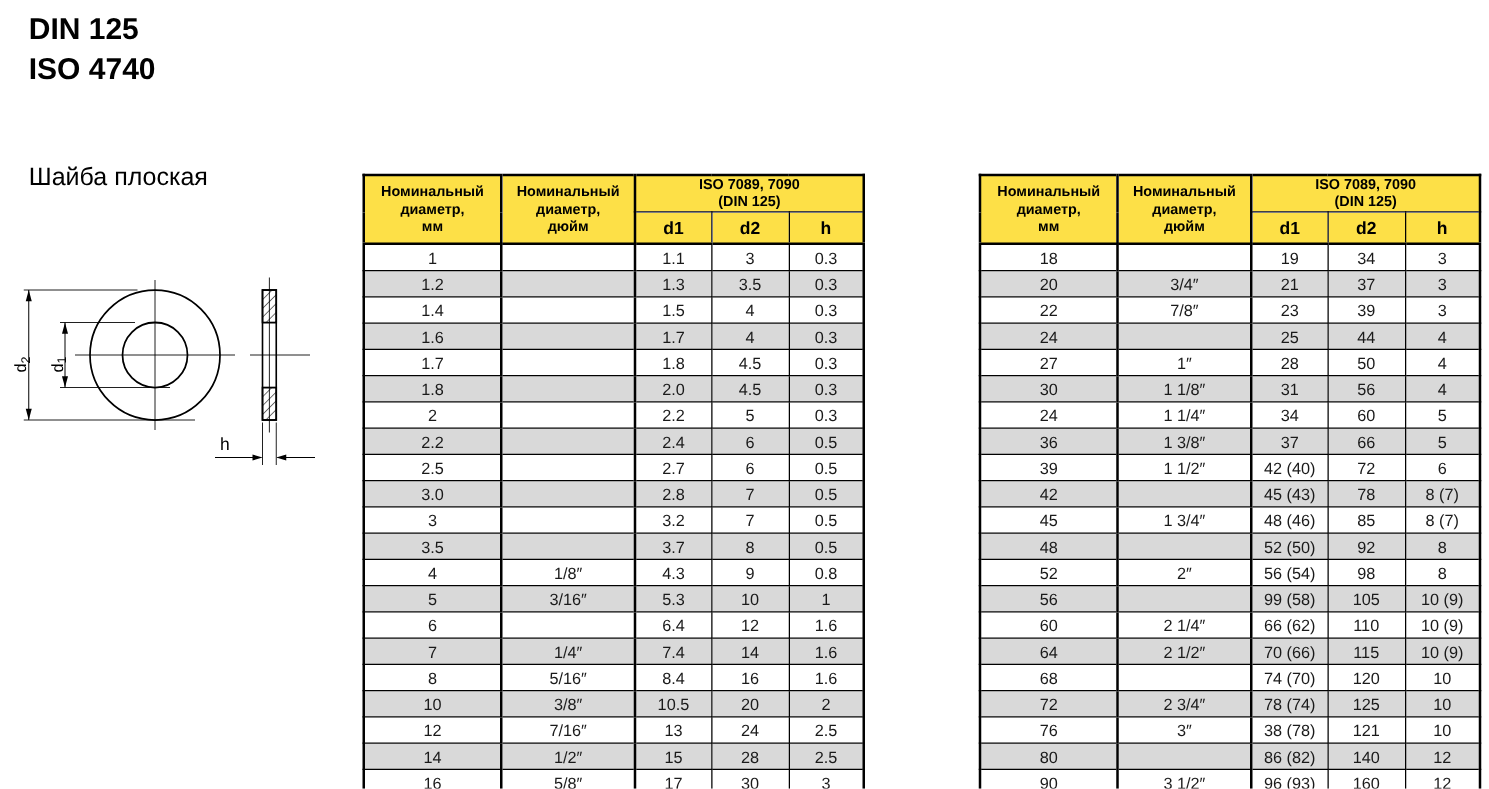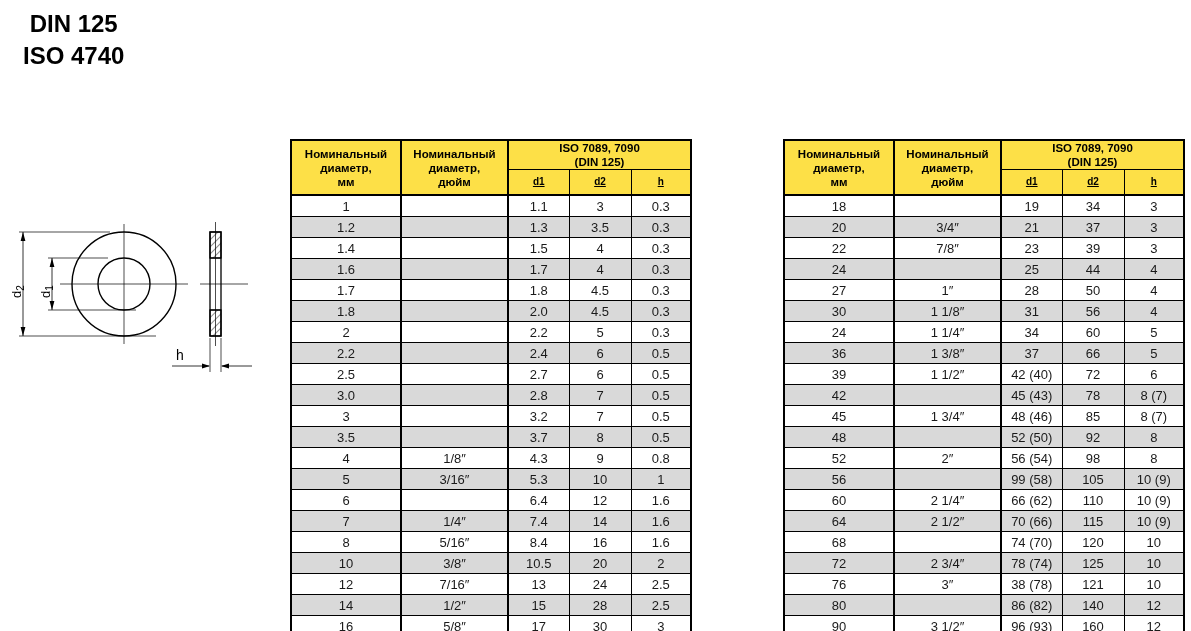--- a/index.html
+++ b/index.html
@@ -1,44 +1,45 @@
 <!DOCTYPE html>
 <html><head>
 <meta charset="utf-8">
 <style>
   html,body{margin:0;padding:0;background:#fff;}
   .page{position:relative;width:1191px;height:631px;background:#ffffff;overflow:hidden;
         font-family:"Liberation Sans",sans-serif;color:#1a1a1a;}
-  .titles{position:absolute;left:23px;top:8px;text-align:center;}
+  .titles{position:absolute;left:23px;top:8px;}
   .title-line{font-weight:bold;font-size:24px;line-height:32px;color:#000;}
   .subtitle{position:absolute;left:23px;top:131px;font-size:20px;color:#000;}
   .drawing{position:absolute;left:10px;top:220px;}
 
   .dim-table{position:absolute;top:139px;width:400px;border-collapse:collapse;table-layout:fixed;
              border:2px solid #000;font-size:13px;}
   .t-left{left:290px;}
   .t-right{left:783px;}
   .dim-table th,.dim-table td{border:1px solid #000;text-align:center;padding:0;
              height:20px;line-height:19px;overflow:hidden;}
   .dim-table th{background:#fde047;color:#000;font-weight:bold;font-size:11.5px;line-height:14px;}
   .hdr-merge{white-space:pre-line;border-right-width:2px !important;border-bottom-width:2px !important;}
   .hdr-group{height:37px;white-space:pre-line;font-size:12px;margin-top:33px;}
-  .hdr-sub th{height:24px;font-size:10px;border-bottom-width:2px;text-decoration:underline;}
+  .hdr-sub th{height:24px;font-size:14px;border-bottom-width:2px;}
   .dim-table td:nth-child(1),.dim-table td:nth-child(2){border-right-width:2px;}
   .dim-table tbody tr:nth-child(even) td{background:#d9d9d9;}
 </style>
 </head>
 <body>
 
 <div class="page">
 
   <div class="titles">
     <div class="title-line">DIN 125</div>
     <div class="title-line">ISO 4740</div>
   </div>
+  <div class="subtitle">Шайба плоская</div>
 
   <svg class="drawing" width="250" height="160" viewBox="0 0 250 160" xmlns="http://www.w3.org/2000/svg">
     <defs>
       <pattern id="hatch" width="5" height="5" patternUnits="userSpaceOnUse" patternTransform="rotate(45)">
         <line x1="0" y1="0" x2="0" y2="5" stroke="#333" stroke-width="1.1"></line>
       </pattern>
     </defs>
 
     <g stroke="#000" fill="none">
       <circle cx="114" cy="64" r="52" stroke-width="1.4"></circle>

